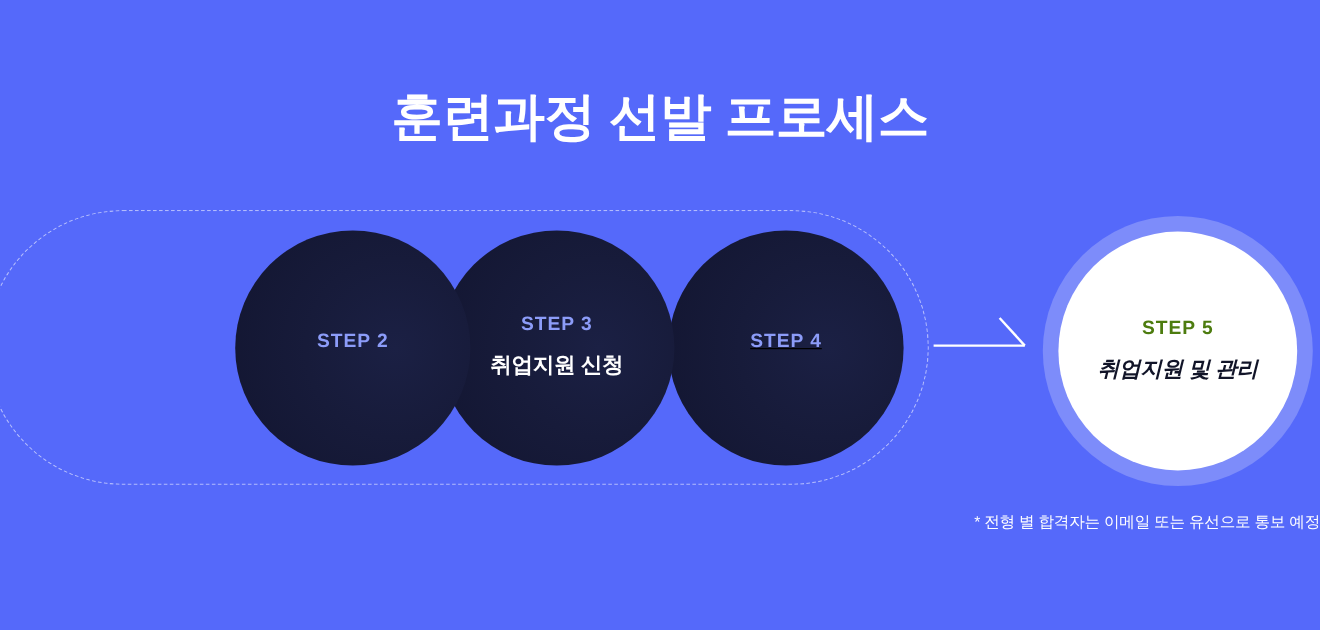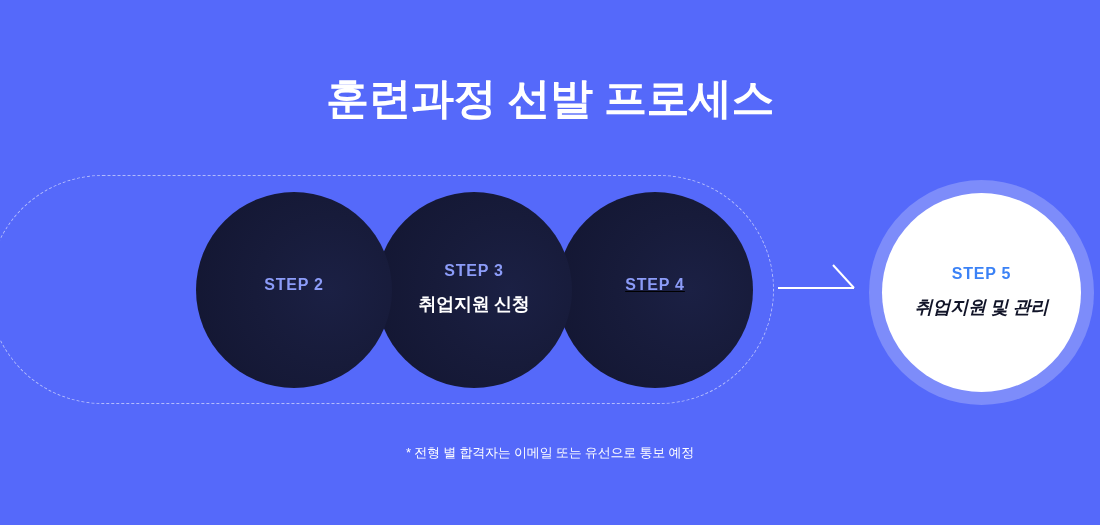--- a/index.html
+++ b/index.html
@@ -59,21 +59,21 @@
     box-sizing: border-box;
   }
   .step-dark {
     width: 196px;
     height: 196px;
     top: 192px;
     background: radial-gradient(circle at 68% 50%, #1b2044 0%, #171b3a 45%, #121530 100%);
   }
   .s1 { left: 14px;  z-index: 5; }
   .s2 { left: 196px; z-index: 4; justify-content: center; }
-  .s3 { left: 376px; z-index: 3; }
+  .s3 { left: 366px; z-index: 3; }
   .s4 { left: 557px; z-index: 2; text-decoration: underline; }
 
   .step-label {
     color: #8c9cf8;
     font-size: 16px;
     font-weight: bold;
     letter-spacing: 0.8px;
     margin-bottom: 11px;
     white-space: nowrap;
   }
@@ -106,40 +106,40 @@
     width: 199px;
     height: 199px;
     border-radius: 50%;
     background: #ffffff;
     display: flex;
     flex-direction: column;
     align-items: center;
     justify-content: center;
     z-index: 7;
   }
-  #step5-circle .step-label { color: #3b82f6; }
+  #step5-circle .step-label { color: #4d7c0f; }
   #step5-circle .step-title { color: #111428; font-style: italic; }
 
   
   #arrow-connector {
     position: absolute;
     left: 776px;
     top: 258px;
     width: 84px;
     height: 36px;
     z-index: 6;
   }
 
   
   #footnote {
     position: absolute;
     left: 0;
-    top: 444px;
+    top: 426px;
     width: 1100px;
-    text-align: center;
+    text-align: right;
     color: #ffffff;
     font-size: 13px;
     font-weight: normal;
     letter-spacing: -0.2px;
     white-space: nowrap;
   }
 </style>
 </head>
 <body>
 

